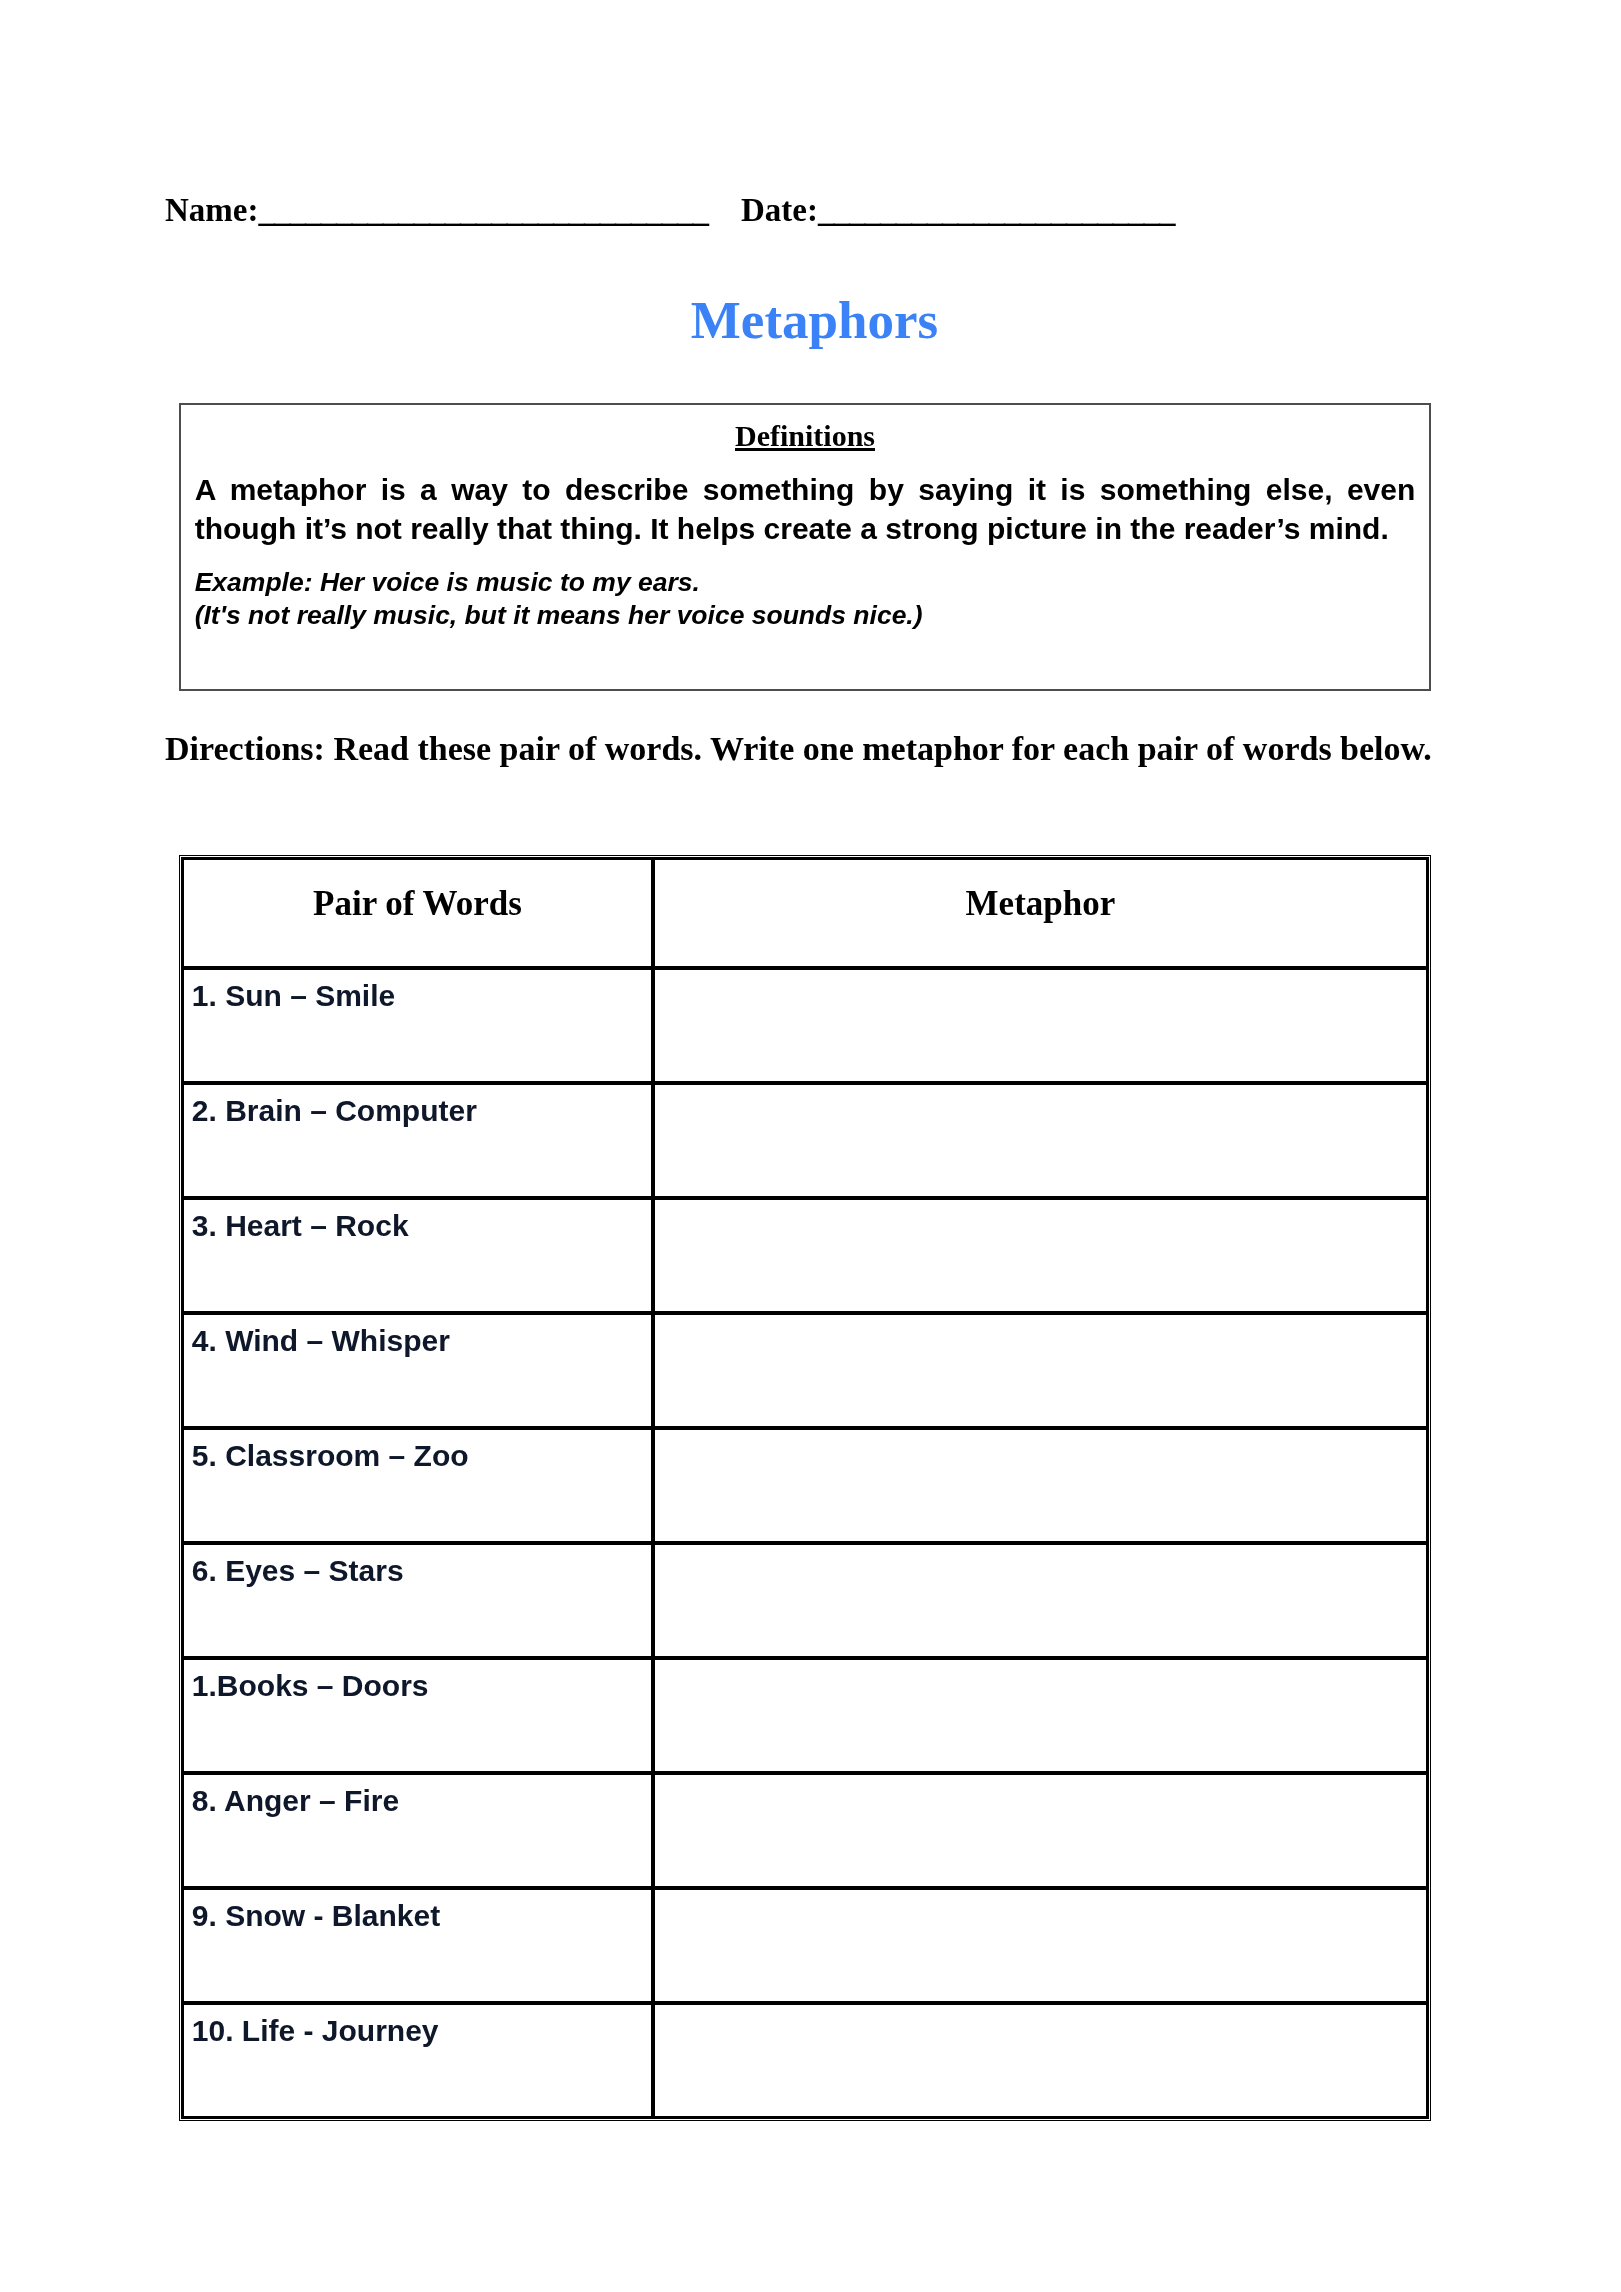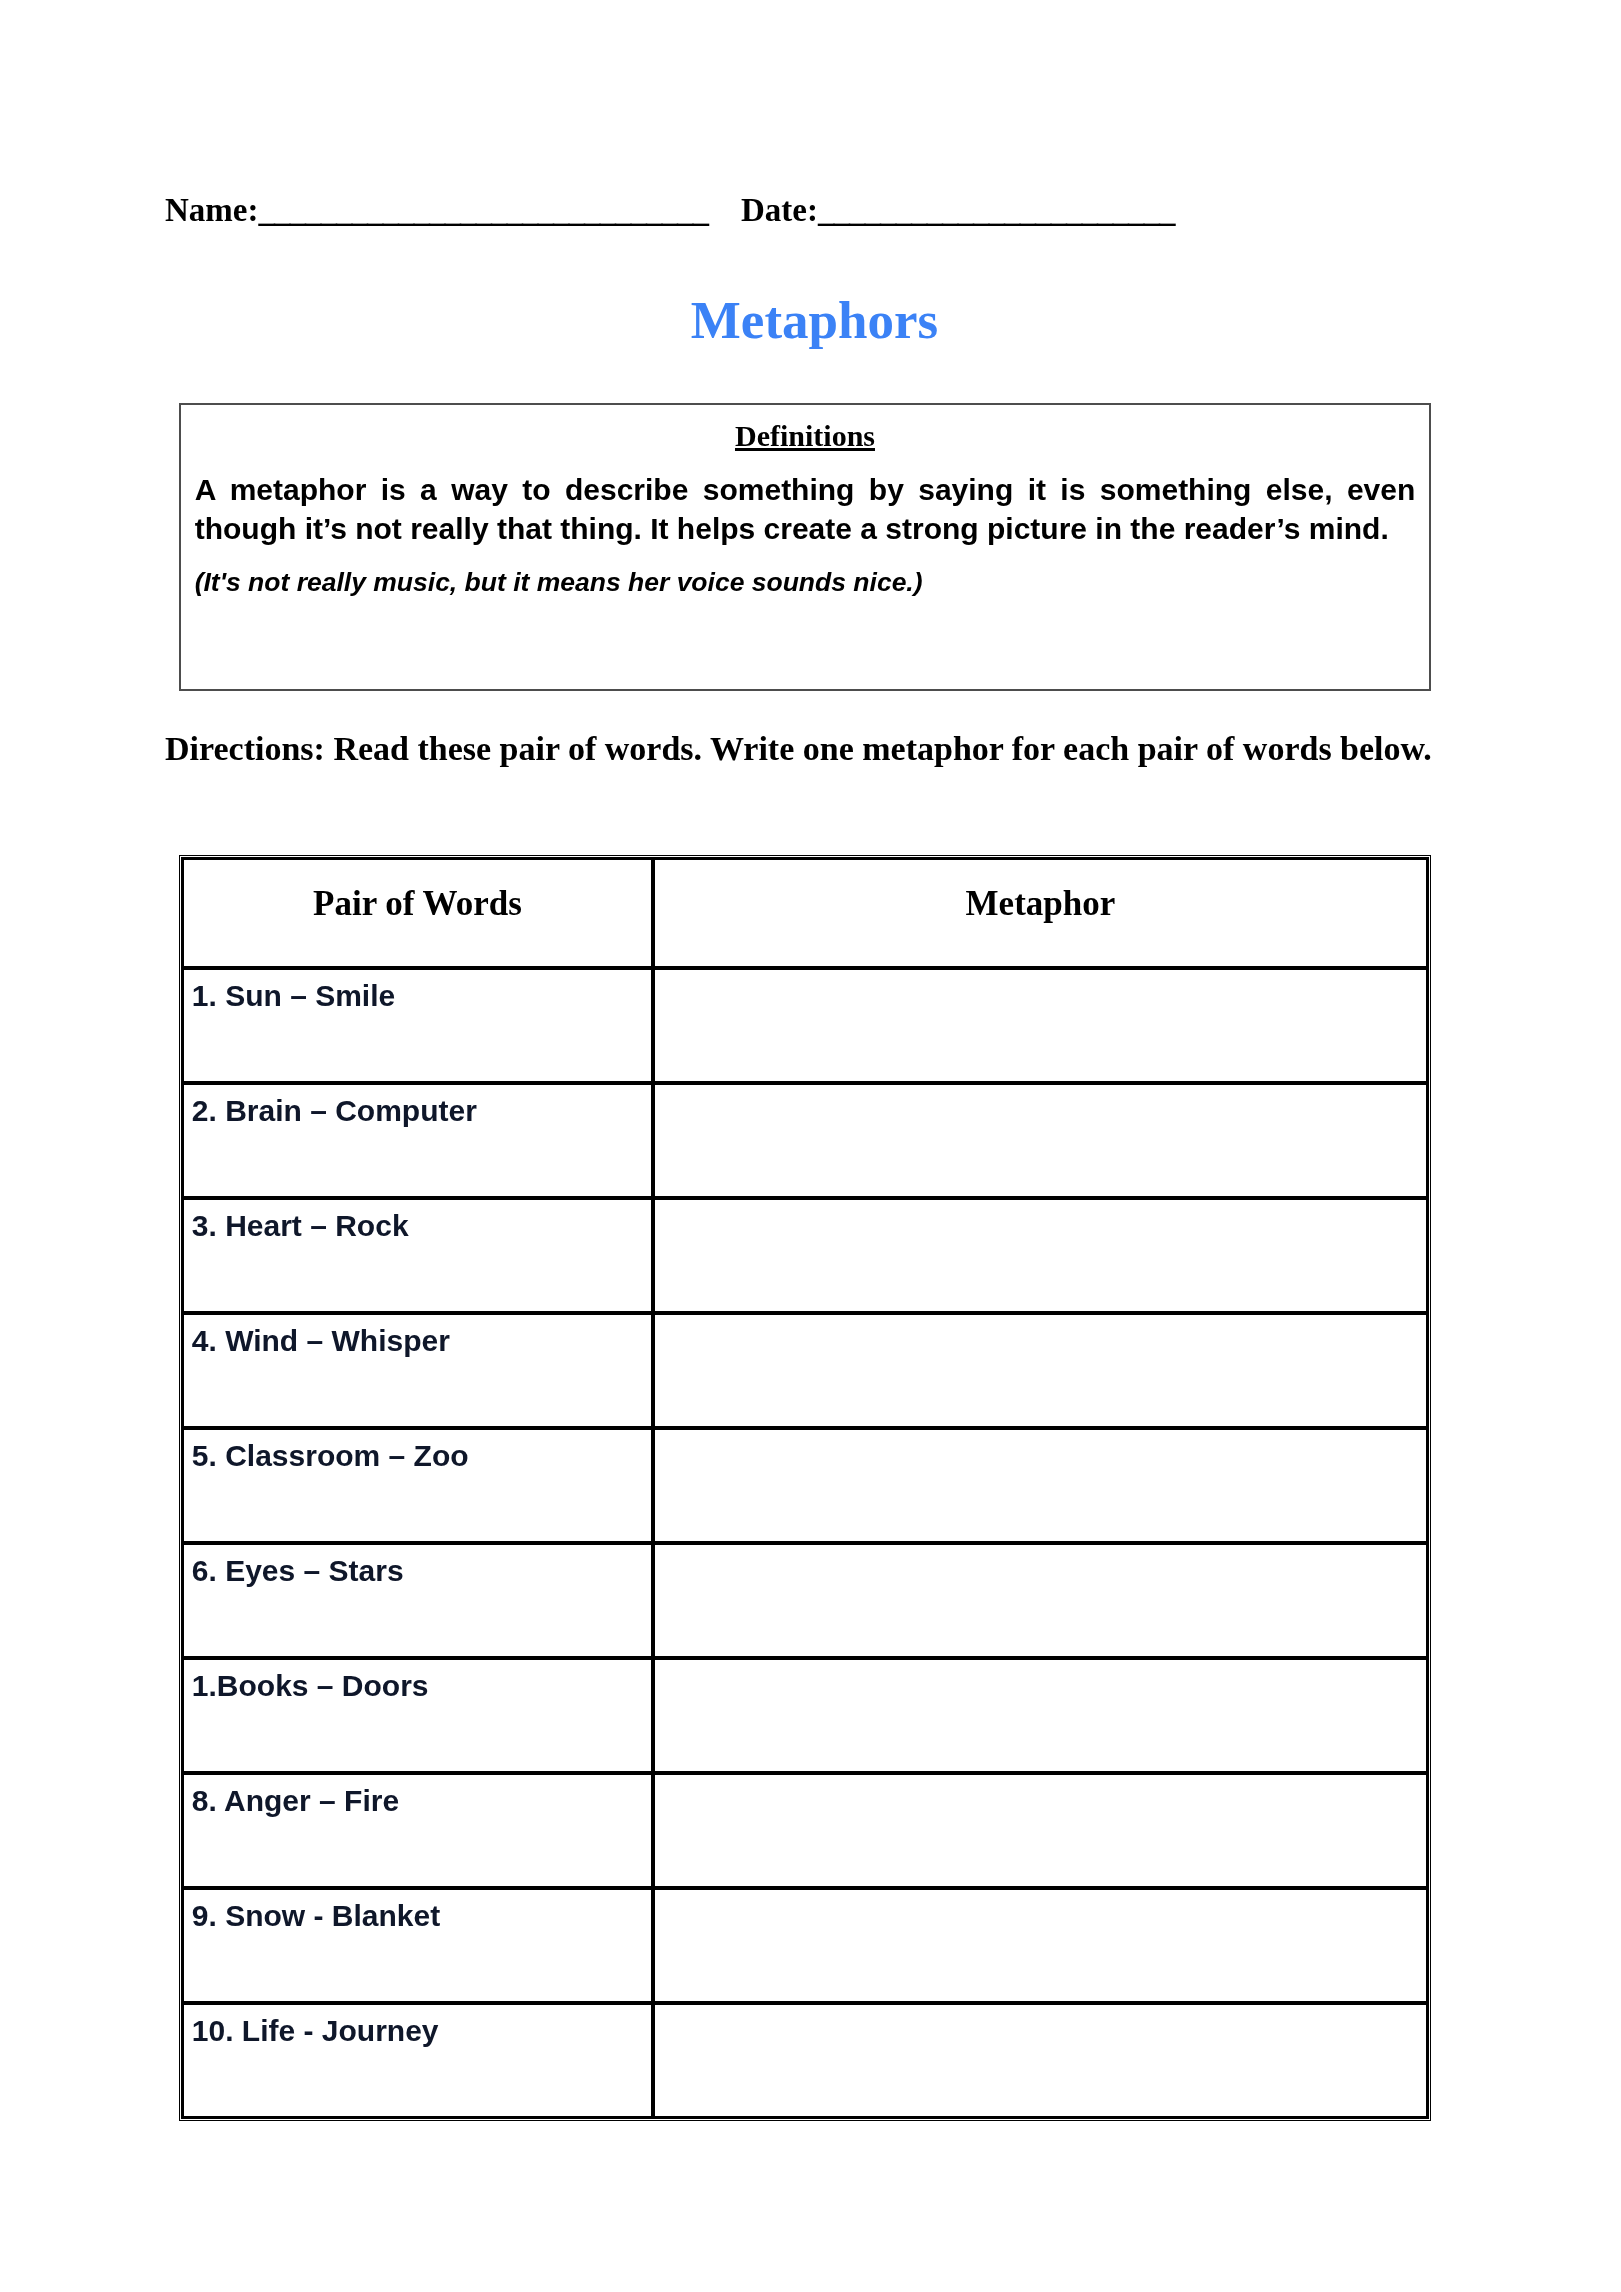--- a/index.html
+++ b/index.html
@@ -163,20 +163,21 @@
   <div class="namedate">
     <span class="fieldlabel">Name:</span><span class="rule">_____________________________</span><span class="gap"></span><span class="fieldlabel">Date:</span><span class="rule">_______________________</span>
   </div>
 
   <div class="worksheet-title">Metaphors</div>
 
   <div class="definitions-box">
     <div class="definitions-heading">Definitions</div>
     <div class="definitions-body">A metaphor is a way to describe something by saying it is something else, even though it’s not really that thing. It helps create a strong picture in the reader’s mind.</div>
     <div class="definitions-example">
+      <div>Example: Her voice is music to my ears.</div>
       <div>(It's not really music, but it means her voice sounds nice.)</div>
     </div>
   </div>
 
   <div class="directions">Directions: Read these pair of words. Write one metaphor for each pair of words below.</div>
 
   <table class="words-table">
     <tbody>
       <tr class="header-row">
         <td class="col-pair">Pair of Words</td>

